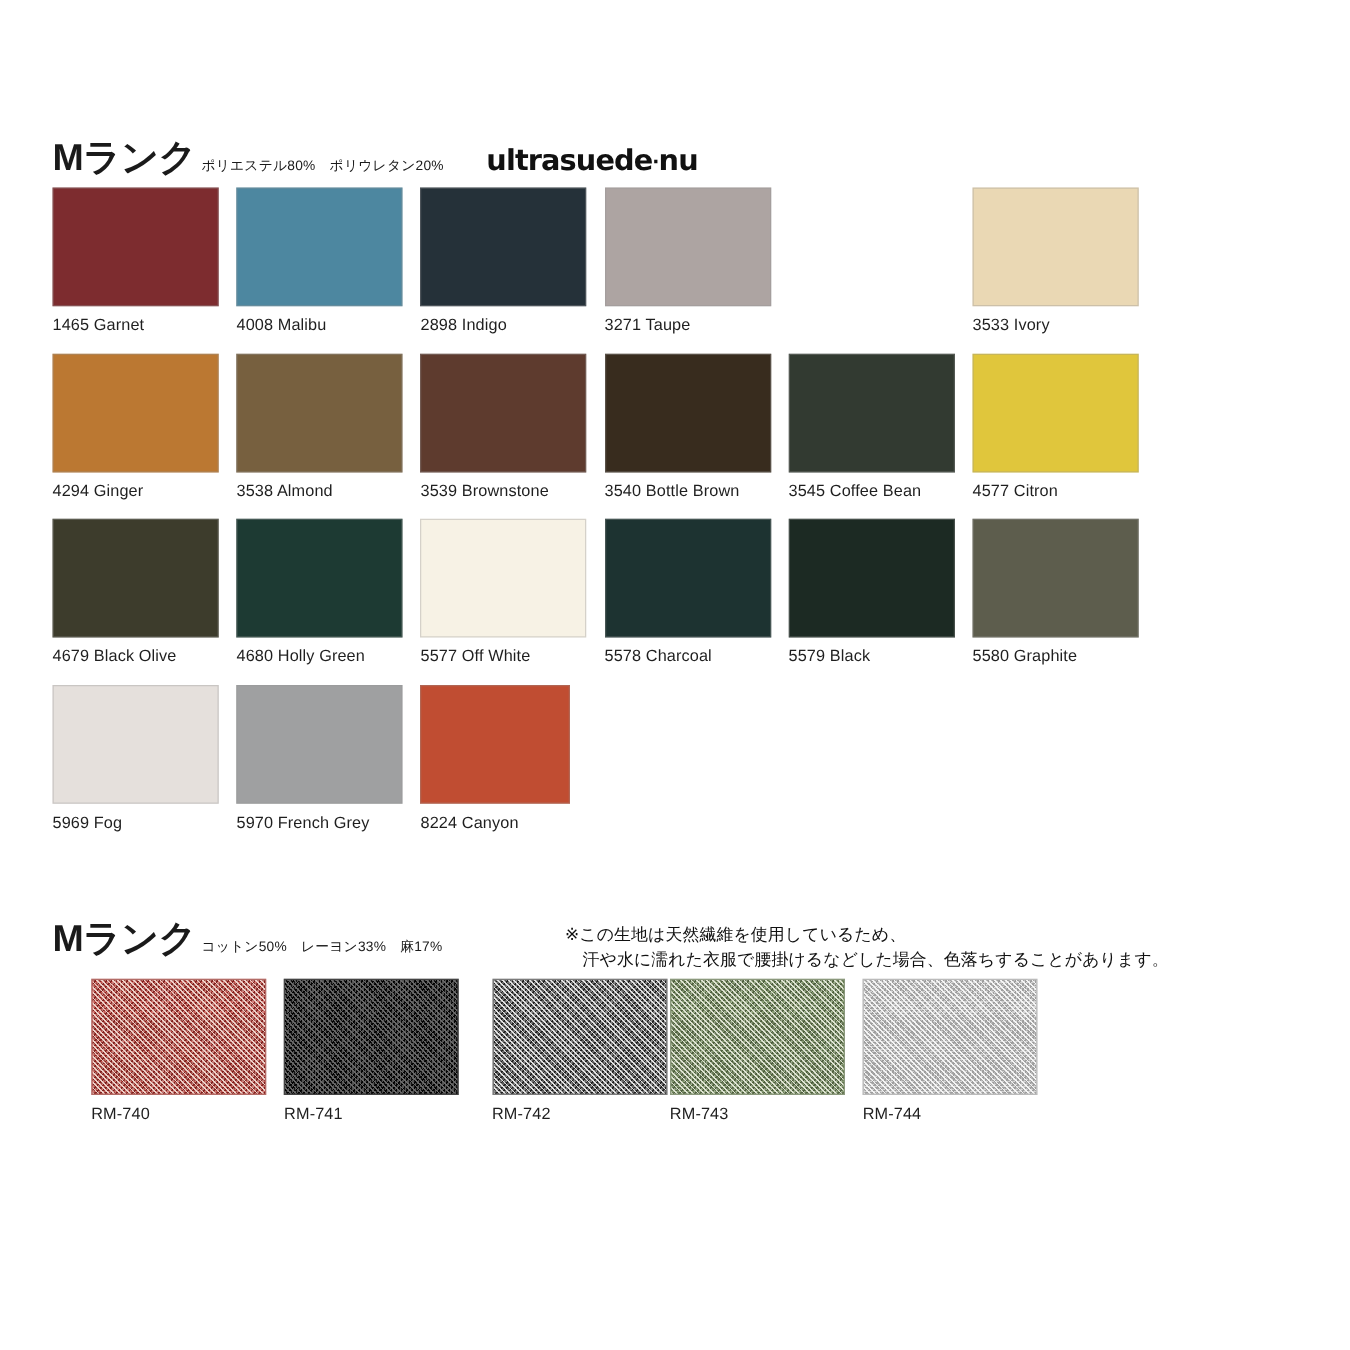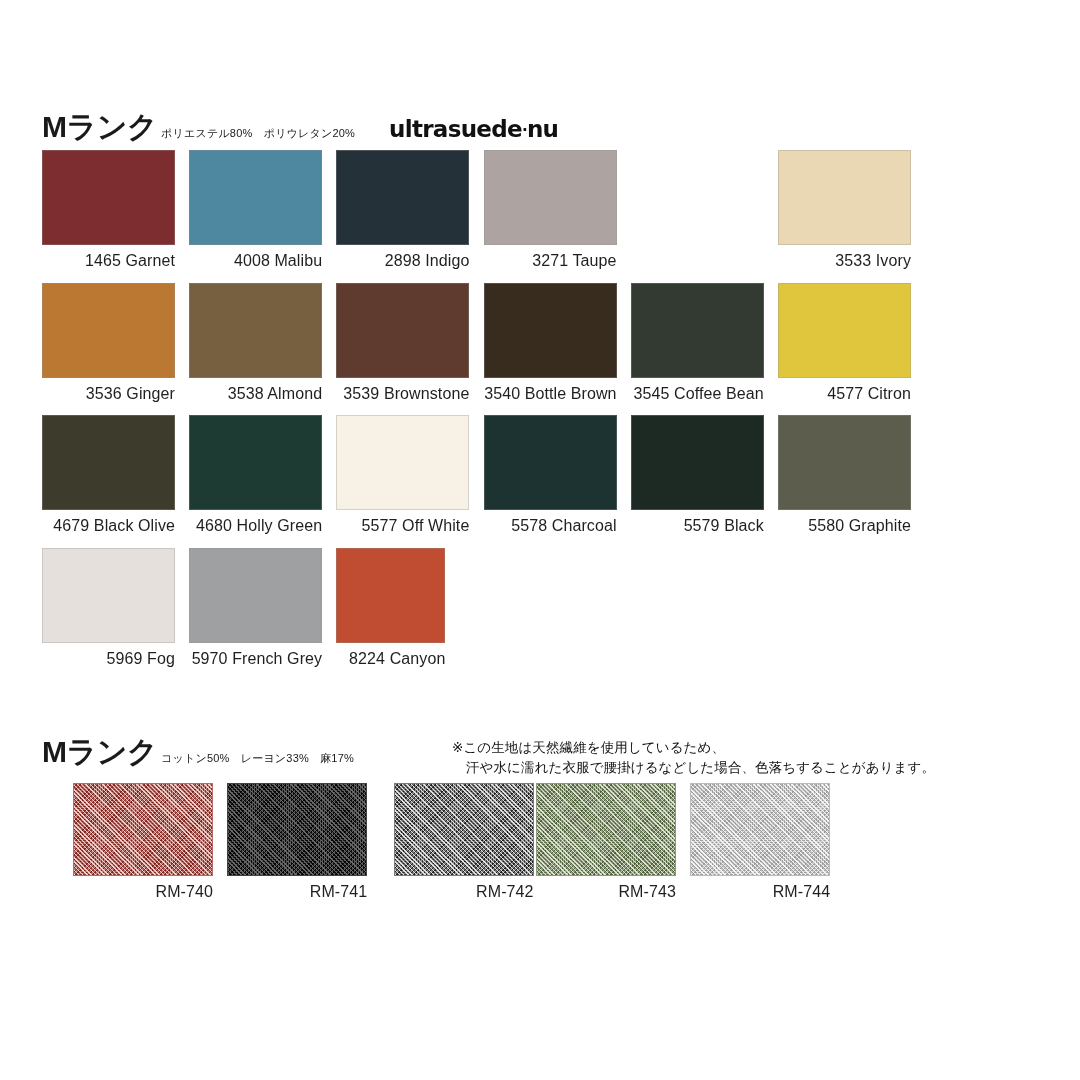--- a/index.html
+++ b/index.html
@@ -64,22 +64,22 @@
 
   
   .grid { position: absolute; }
   .swatch-cell { position: absolute; }
   .swatch-chip {
     width: 100%;
     box-sizing: border-box;
     border: 1px solid rgba(150,150,150,0.35);
   }
   .swatch-label {
-    text-align: right;
-    font-size: 16px;
+    text-align: left;
+    font-size: 13px;
     color: #1f1f1f;
     margin-top: 7px;
     white-space: nowrap;
     letter-spacing: 0.1px;
   }
 
   
   .grid-suede .swatch-chip { height: 95px; }
 
   
@@ -125,21 +125,21 @@
       <div class="swatch-cell" style="left: 483.6px; top: 0px; width: 133px;">
         <div class="swatch-chip" style="background: rgb(173, 164, 162);"></div>
         <div class="swatch-label">3271 Taupe</div>
       </div>
       <div class="swatch-cell" style="left: 778px; top: 0px; width: 133px;">
         <div class="swatch-chip" style="background: rgb(234, 216, 180);"></div>
         <div class="swatch-label">3533 Ivory</div>
       </div>
       <div class="swatch-cell" style="left: 42px; top: 132.5px; width: 133px;">
         <div class="swatch-chip" style="background: rgb(187, 120, 50);"></div>
-        <div class="swatch-label">3536 Ginger</div>
+        <div class="swatch-label">4294 Ginger</div>
       </div>
       <div class="swatch-cell" style="left: 189.2px; top: 132.5px; width: 133px;">
         <div class="swatch-chip" style="background: rgb(119, 96, 63);"></div>
         <div class="swatch-label">3538 Almond</div>
       </div>
       <div class="swatch-cell" style="left: 336.4px; top: 132.5px; width: 133px;">
         <div class="swatch-chip" style="background: rgb(94, 59, 46);"></div>
         <div class="swatch-label">3539 Brownstone</div>
       </div>
       <div class="swatch-cell" style="left: 483.6px; top: 132.5px; width: 133px;">
@@ -179,21 +179,21 @@
         <div class="swatch-label">5580 Graphite</div>
       </div>
       <div class="swatch-cell" style="left: 42px; top: 397.5px; width: 133px;">
         <div class="swatch-chip" style="background: rgb(229, 224, 220);"></div>
         <div class="swatch-label">5969 Fog</div>
       </div>
       <div class="swatch-cell" style="left: 189.2px; top: 397.5px; width: 133px;">
         <div class="swatch-chip" style="background: rgb(159, 160, 161);"></div>
         <div class="swatch-label">5970 French Grey</div>
       </div>
-      <div class="swatch-cell" style="left: 336.4px; top: 397.5px; width: 109px;">
+      <div class="swatch-cell" style="left: 336.4px; top: 397.5px; width: 120px;">
         <div class="swatch-chip" style="background: rgb(192, 77, 50);"></div>
         <div class="swatch-label">8224 Canyon</div>
       </div>
     </div>
 
   <div class="section-head" style="left:42px; top:737px;">
     <span class="rank-title">Mランク</span>
     <span class="composition">コットン50%　レーヨン33%　麻17%</span>
   </div>
 

